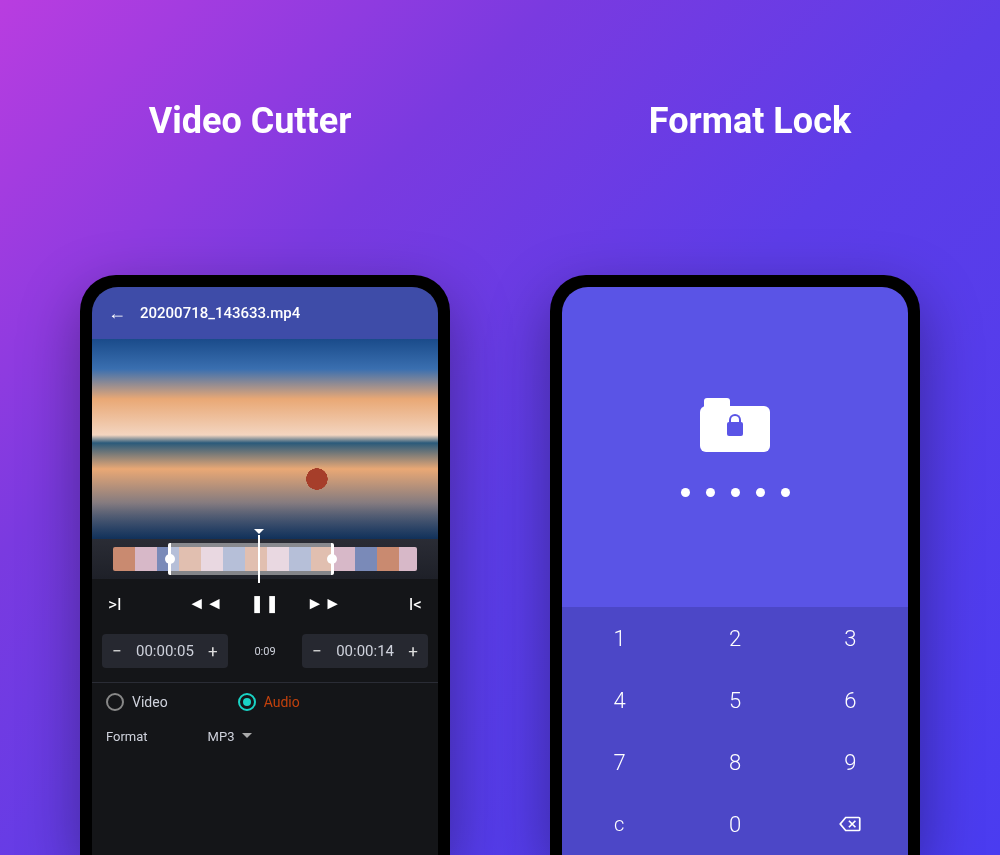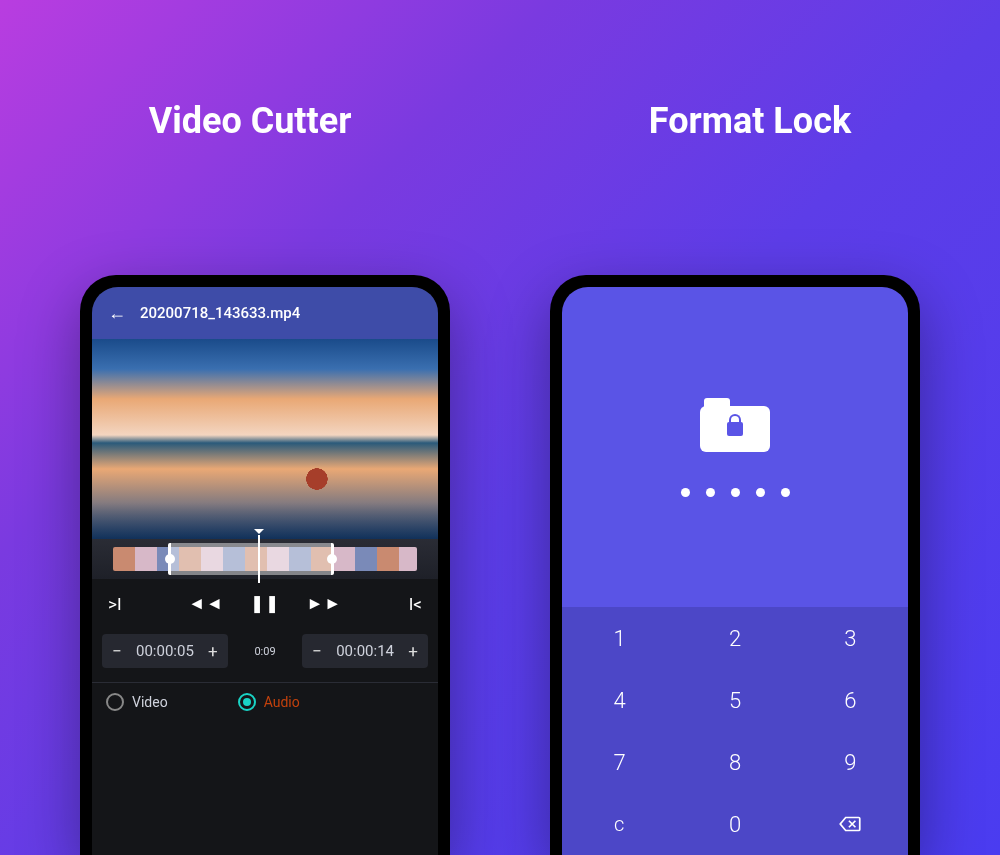--- a/index.html
+++ b/index.html
@@ -250,20 +250,27 @@
       </div>
       <div class="vc-save">
         <div class="vc-radios">
           <div class="radio">
             <span class="dot"></span>
             <span>Video</span>
           </div>
           <div class="radio sel">
             <span class="dot"></span>
             <span>Audio</span>
+          </div>
+        </div>
+        <div class="vc-format-row">
+          <span>Format</span>
+          <div class="sel">
+            <span>MP3</span>
+            <span class="caret-down"></span>
           </div>
         </div>
       </div>
     </div>
   </div>
 
   <div class="phone">
     <div class="screen vl-screen">
       <div class="vl-top">
         <div class="folder-lock">

